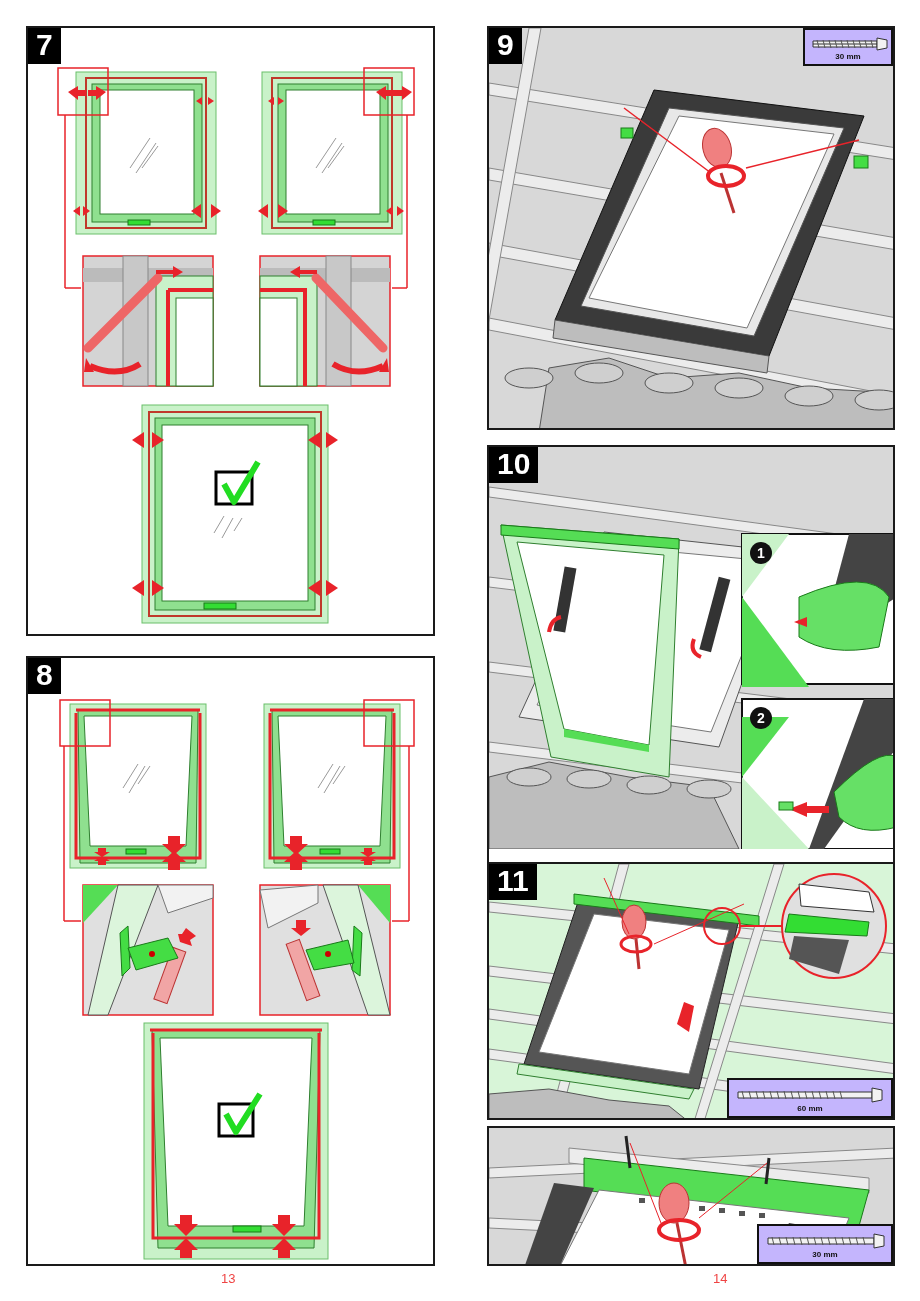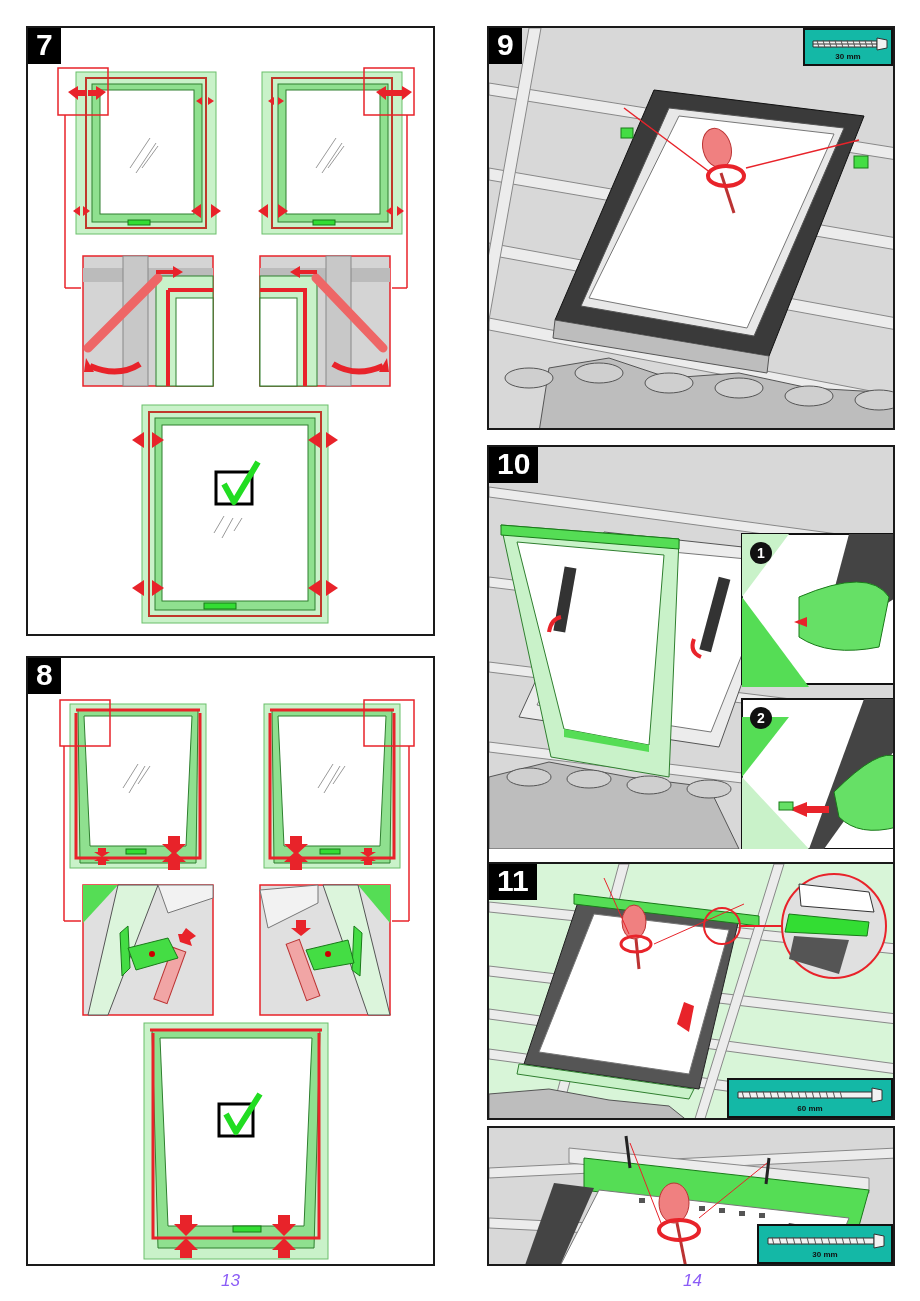--- a/index.html
+++ b/index.html
@@ -1,21 +1,21 @@
 <!DOCTYPE html>
 <html><head>
 <meta charset="utf-8">
 <style>
   html,body{margin:0;padding:0;background:#fff;}
   body{width:920px;height:1301px;position:relative;overflow:hidden;font-family:"Liberation Sans",sans-serif;}
   .panel{position:absolute;border:2px solid #1a1a1a;box-sizing:border-box;background:#fff;overflow:hidden;}
   .step-badge{position:absolute;left:0;top:0;background:#000;color:#fff;font-family:"Liberation Sans",sans-serif;font-weight:bold;font-size:30px;line-height:34px;padding:0 8px;height:36px;z-index:5;}
-  .page-num{position:absolute;font-size:17px;color:#8b5cf6;font-family:"Liberation Sans",sans-serif;font-style:italic;}
+  .page-num{position:absolute;font-size:13px;color:#ef4444;font-family:"Liberation Sans",sans-serif;}
   svg{position:absolute;left:0;top:0;}
-  .screw-box{position:absolute;background:#14b8a6;border:2px solid #111;box-sizing:border-box;z-index:6;}
+  .screw-box{position:absolute;background:#c4b5fd;border:2px solid #111;box-sizing:border-box;z-index:6;}
   .screw-box .len{position:absolute;left:0;right:0;bottom:3px;text-align:center;font-size:8px;font-weight:bold;color:#111;}
   .inset-badge{position:absolute;width:22px;height:22px;border-radius:50%;background:#111;color:#fff;font-weight:bold;font-size:14px;line-height:22px;text-align:center;z-index:6;}
 </style>
 </head>
 <body>
 
 <div class="panel" style="left:26px;top:26px;width:409px;height:610px;">
   <div class="step-badge">7</div>
   <svg width="409" height="610">
 
@@ -399,13 +399,13 @@
           <line x1="87" y1="7" x2="89" y2="15"></line>
           <line x1="94" y1="7" x2="96" y2="15"></line>
           <line x1="101" y1="7" x2="103" y2="15"></line>
         </g>
     </svg>
     <div class="len">30 mm</div>
   </div>
 </div>
 
 <div class="page-num" style="left:221px;top:1271px;">13</div>
-<div class="page-num" style="left:683px;top:1271px;">14</div>
+<div class="page-num" style="left:713px;top:1271px;">14</div>
 
 </body></html>

